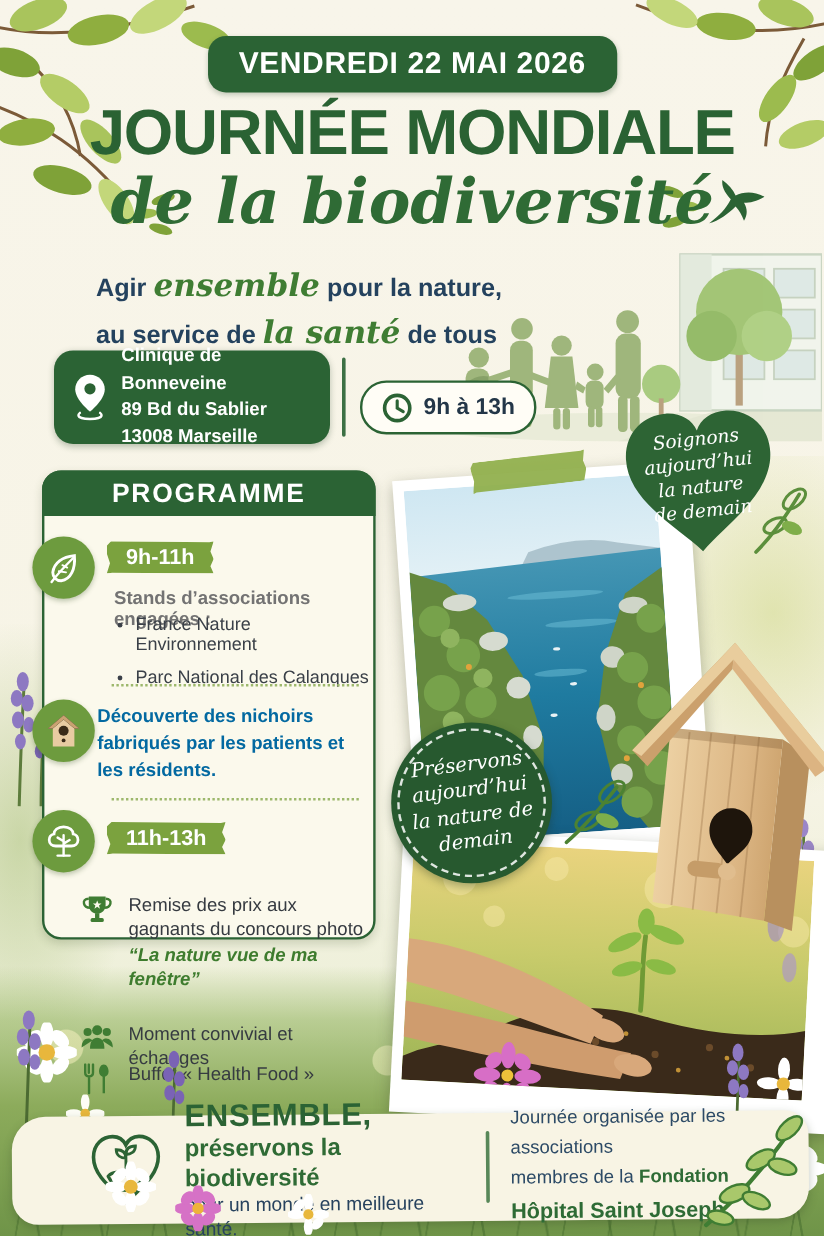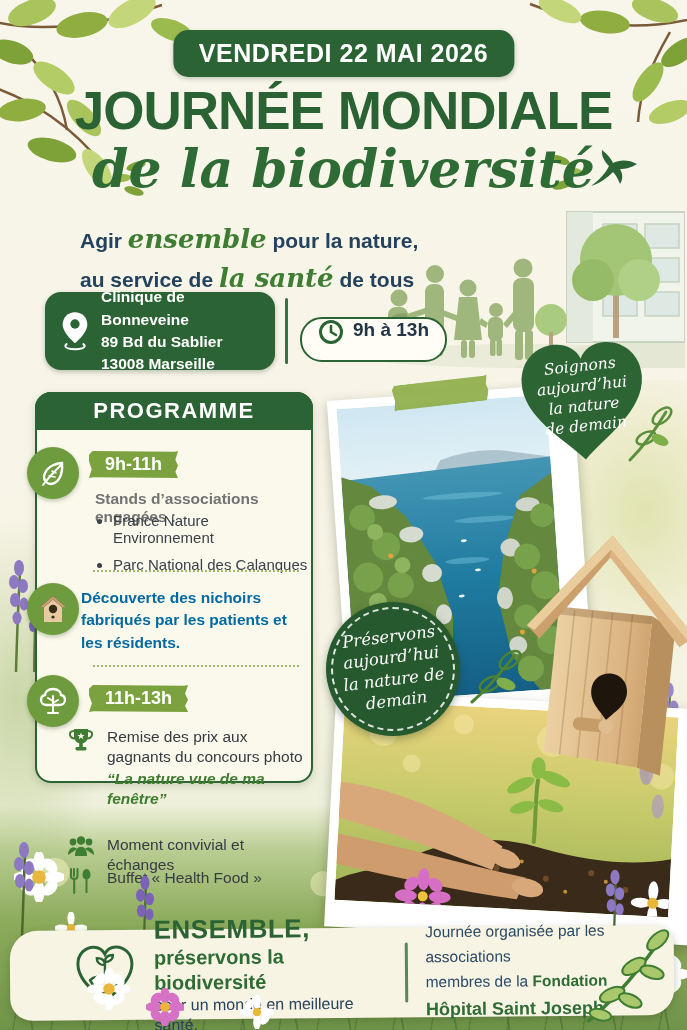--- a/index.html
+++ b/index.html
@@ -44,21 +44,21 @@
   .tagline{left:80px;top:220px;z-index:4;color:#24425e;font-size:21px;font-weight:700;line-height:1.5;}
   .tagline .script{color:#3f7d33;font-size:26px;font-weight:700;}
 
   
   .loc-card{left:45px;top:292px;width:230px;height:78px;z-index:4;background:#2b6334;border-radius:16px;
     display:flex;align-items:center;gap:12px;padding:0 10px 0 16px;box-sizing:border-box;
     box-shadow:0 2px 5px rgba(40,70,40,.3);}
   .loc-text{color:#fff;font-weight:700;font-size:15.5px;line-height:1.45;}
   .vdiv{left:285px;top:298px;width:3px;height:66px;background:#3c7044;z-index:4;border-radius:2px;}
   .time-pill{left:300px;top:317px;height:41px;z-index:4;background:#fffdf6;border:2.5px solid #2b6334;
-    border-radius:22px;display:flex;align-items:flex-start;gap:9px;padding:0 16px;
+    border-radius:22px;display:flex;align-items:center;gap:9px;padding:0 16px;
     color:#233648;font-weight:700;font-size:19px;}
 
   
   .heart-badge{left:513px;top:330px;width:140px;height:140px;z-index:5;}
   .heart-badge .txt{position:absolute;left:0;top:26px;width:100%;text-align:center;color:#fff;
     font-size:15.5px;line-height:1.3;transform:rotate(-6deg);}
 
   
   .circle-badge{left:326px;top:602px;width:134px;height:134px;z-index:7;background:#27592f;border-radius:50%;
     box-shadow:0 3px 8px rgba(30,50,25,.35);display:flex;align-items:center;justify-content:center;}
@@ -74,21 +74,21 @@
   .icircle{position:absolute;left:-10px;width:52px;height:52px;border-radius:50%;background:#6d9b3e;
     display:flex;align-items:center;justify-content:center;box-shadow:0 2px 4px rgba(50,80,30,.3);}
   .tape{position:absolute;background:#7ba23e;color:#fff;font-weight:700;font-size:18px;
     padding:3px 16px;clip-path:polygon(0 14%,4% 0,96% 3%,100% 0,97% 32%,100% 55%,97% 77%,100% 100%,5% 97%,0 100%,3% 68%,0 38%);}
   .p-head{position:absolute;left:58px;font-weight:700;font-size:15.5px;color:#737373;}
   .p-bullets{position:absolute;left:58px;margin:0;padding:0 0 0 18px;color:#3a4048;font-size:15px;}
   .p-bullets li{margin-bottom:10px;}
   .dotline{position:absolute;left:56px;right:12px;border-top:2px dotted #9db86c;}
   .p-bold{position:absolute;left:44px;width:206px;font-weight:700;font-size:15.5px;color:#0369a1;line-height:1.45;}
   .p-item{position:absolute;left:30px;width:236px;display:flex;gap:12px;align-items:flex-start;
-    color:#363b41;font-size:15.5px;line-height:1.3;}
+    color:#363b41;font-size:15.5px;line-height:1.3;margin-top:18px;}
   .p-item .ic{flex:none;width:28px;display:flex;justify-content:center;}
   .quote{color:#3e7c2e;font-weight:700;font-style:italic;margin-top:2px;}
 
   
   .photo{background:#fff;padding:9px;box-shadow:0 4px 12px rgba(60,70,40,.35);}
   .photo-calanques{left:338px;top:392px;width:228px;height:312px;z-index:4;transform:rotate(-4deg);}
   .photo-planting{left:330px;top:700px;width:352px;height:218px;z-index:5;transform:rotate(3deg);}
   .photo svg{display:block;}
   .washi{position:absolute;left:66px;top:-13px;width:96px;height:26px;background:#8fae4a;opacity:.93;
     transform:rotate(-3deg);clip-path:polygon(0 18%,3% 0,97% 4%,100% 0,98% 36%,100% 62%,97% 100%,3% 96%,0 100%,2% 60%);}

